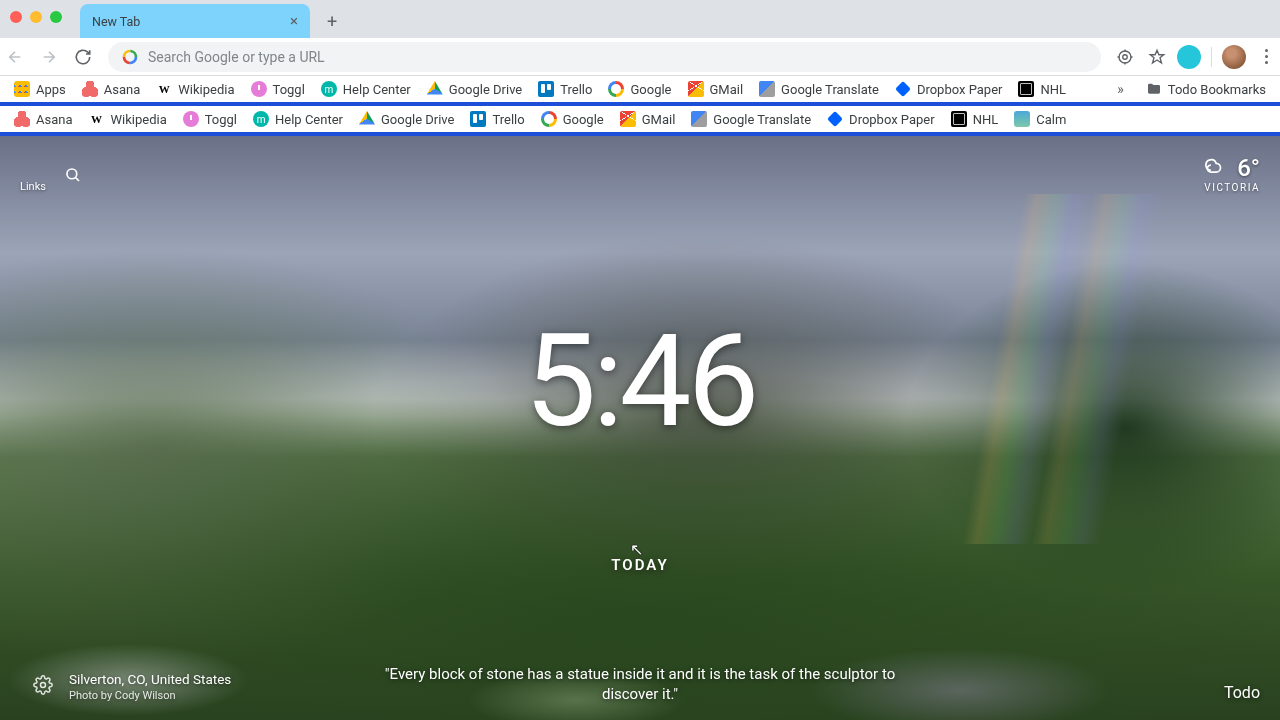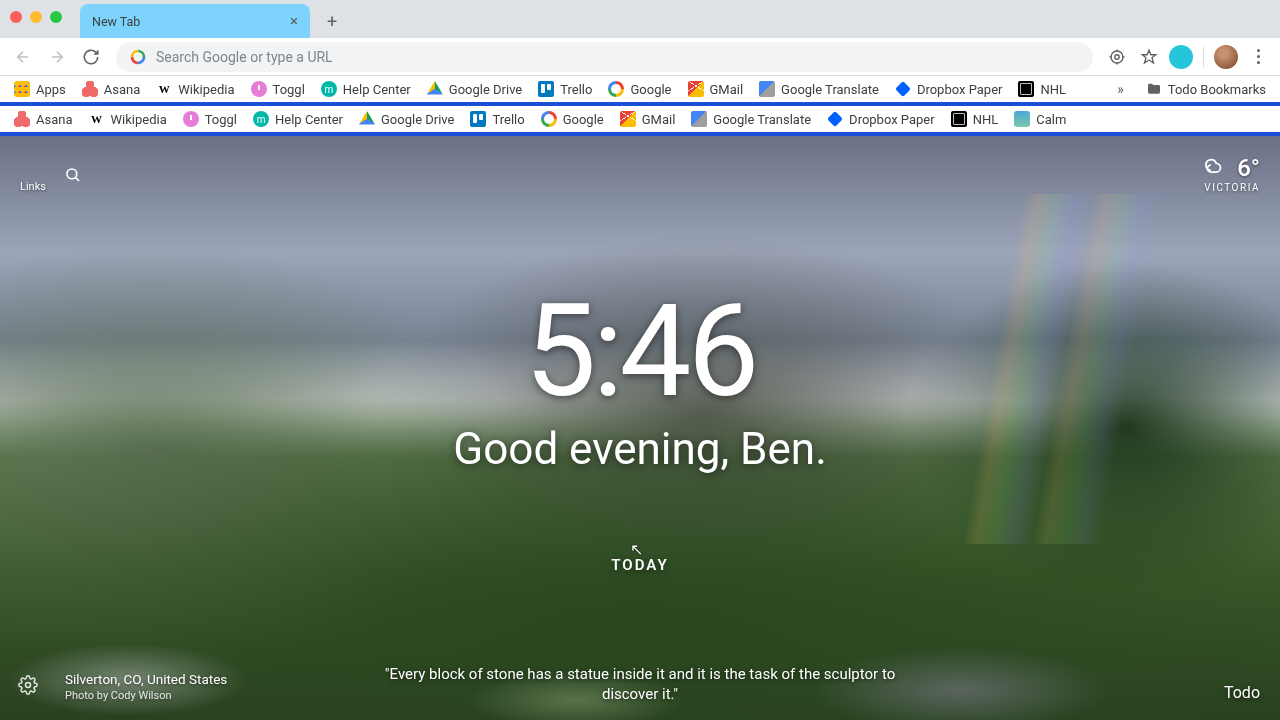--- a/index.html
+++ b/index.html
@@ -10,21 +10,21 @@
 .traffic-lights { display: flex; gap: 8px; align-self: center; margin-right: 18px; padding-bottom: 5px;}
 .tl { width: 12px; height: 12px; border-radius: 50%; }
 .tl.red { background: #ff5f57; }
 .tl.yellow { background: #febc2e; }
 .tl.green { background: #28c840; }
 .tab { background: #7dd3fc; height: 34px; min-width: 230px; display: flex; align-items: center; padding: 8px 12px; border-radius: 8px 8px 0 0; font-size: 12.5px; color: #3c4043; position: relative; }
 .tab-close { margin-left: auto; color: #5f6368; font-size: 15px; cursor: pointer; }
 .new-tab { width: 28px; height: 28px; display: flex; align-items: center; justify-content: center; color: #5f6368; font-size: 18px; margin-left: 8px; margin-bottom: 3px; cursor: pointer; }
 
 
-.toolbar { height: 38px; background: #fff; display: flex; align-items: center; padding: 0 8px; gap: 4px; border-bottom: 1px solid #dadce0; }
+.toolbar { height: 38px; background: #fff; display: flex; align-items: center; padding: 0 0; gap: 4px; border-bottom: 1px solid #dadce0; }
 .nav-btn { width: 30px; height: 30px; display: flex; align-items: center; justify-content: center; border-radius: 50%; color: #5f6368; cursor: pointer; }
 .nav-btn.disabled { color: #bdc1c6; }
 .nav-btn svg { width: 18px; height: 18px; }
 .omnibox { flex: 1; height: 30px; background: #f1f3f4; border-radius: 15px; display: flex; align-items: center; padding: 0 14px; margin: 0 6px; gap: 10px; }
 .omnibox-icon { width: 16px; height: 16px; display: flex; align-items: center; justify-content: center; }
 .omnibox-text { color: #80868b; font-size: 14px; }
 .ext-icon { width: 28px; height: 28px; display: flex; align-items: center; justify-content: center; color: #5f6368; cursor: pointer; }
 .ext-icon svg { width: 18px; height: 18px; }
 .avatar-teal { width: 24px; height: 24px; border-radius: 50%; background: #26c6da; }
 .sep { width: 1px; height: 20px; background: #dadce0; margin: 0 4px; }
@@ -80,21 +80,21 @@
 .top-right { position: absolute; top: 18px; right: 20px; text-align: right; text-shadow: 0 1px 3px rgba(0,0,0,0.5); }
 .weather-line { display: flex; align-items: center; gap: 6px; font-size: 24px; font-weight: 500; }
 .weather-loc { font-size: 10px; letter-spacing: 1.5px; }
 .center { position: absolute; left: 50%; top: 42%; transform: translate(-50%,-50%); text-align: center; width: 90%; text-shadow: 0 2px 8px rgba(0,0,0,0.5); }
 .clock { font-size: 128px; font-weight: 400; letter-spacing: -4px; line-height: 1; }
 .greeting { font-size: 44px; margin-top: 8px; }
 .below-center { position: absolute; left: 50%; top: 72%; transform: translateX(-50%); text-align: center; text-shadow: 0 2px 6px rgba(0,0,0,0.5); }
 .today-label { font-size: 15px; font-weight: 600; letter-spacing: 2px; }
 .focus-text { font-size: 32px; margin-top: 6px; }
 .quote { position: absolute; left: 50%; bottom: 16px; transform: translateX(-50%); text-align: center; font-size: 15px; font-style: normal; max-width: 520px; text-shadow: 0 1px 4px rgba(0,0,0,0.6); line-height:1.35;}
-.bottom-left { position: absolute; left: 18px; bottom: 18px; display: flex; align-items: center; gap: 27px; font-size: 13.5px; text-shadow: 0 1px 4px rgba(0,0,0,0.6); }
+.bottom-left { position: absolute; left: 33px; bottom: 18px; display: flex; align-items: center; gap: 16px; font-size: 13.5px; text-shadow: 0 1px 4px rgba(0,0,0,0.6); }
 .gear svg { width: 20px; height: 20px; opacity: 0.85; }
 .credit-sub { font-size: 11px; opacity: 0.85; margin-top: 2px; }
 .bottom-right { position: absolute; right: 20px; bottom: 18px; font-size: 16px; text-shadow: 0 1px 4px rgba(0,0,0,0.6); }
 .cursor { position: absolute; left: 630px; top: 404px; font-size: 16px; color: #fff; text-shadow: 0 0 2px #000; pointer-events: none; }
 </style>
 </head>
 <body>
 
 <div class="title-bar">
   <div class="traffic-lights">
@@ -295,21 +295,20 @@
       <span><svg width="28" height="22" viewBox="0 0 32 24" fill="none" stroke="#fff" stroke-width="2">
             <path d="M9 18a6 6 0 116-8 5 5 0 015 5 5 5 0 01-5 5H9a4 4 0 010-8"></path>
           </svg></span>
       <span>6°</span>
     </div>
     <div class="weather-loc">VICTORIA</div>
   </div>
 
   <div class="center">
     <div class="clock">5:46</div>
-    <div class="greeting">Good evening, Ben.</div>
   </div>
 
   <div class="below-center">
     <div class="today-label">TODAY</div>
   </div>
 
   <div class="quote">"Every block of stone has a statue inside it and it is the task of the sculptor to discover it."</div>
 
   <div class="bottom-left">
     <span class="gear">

